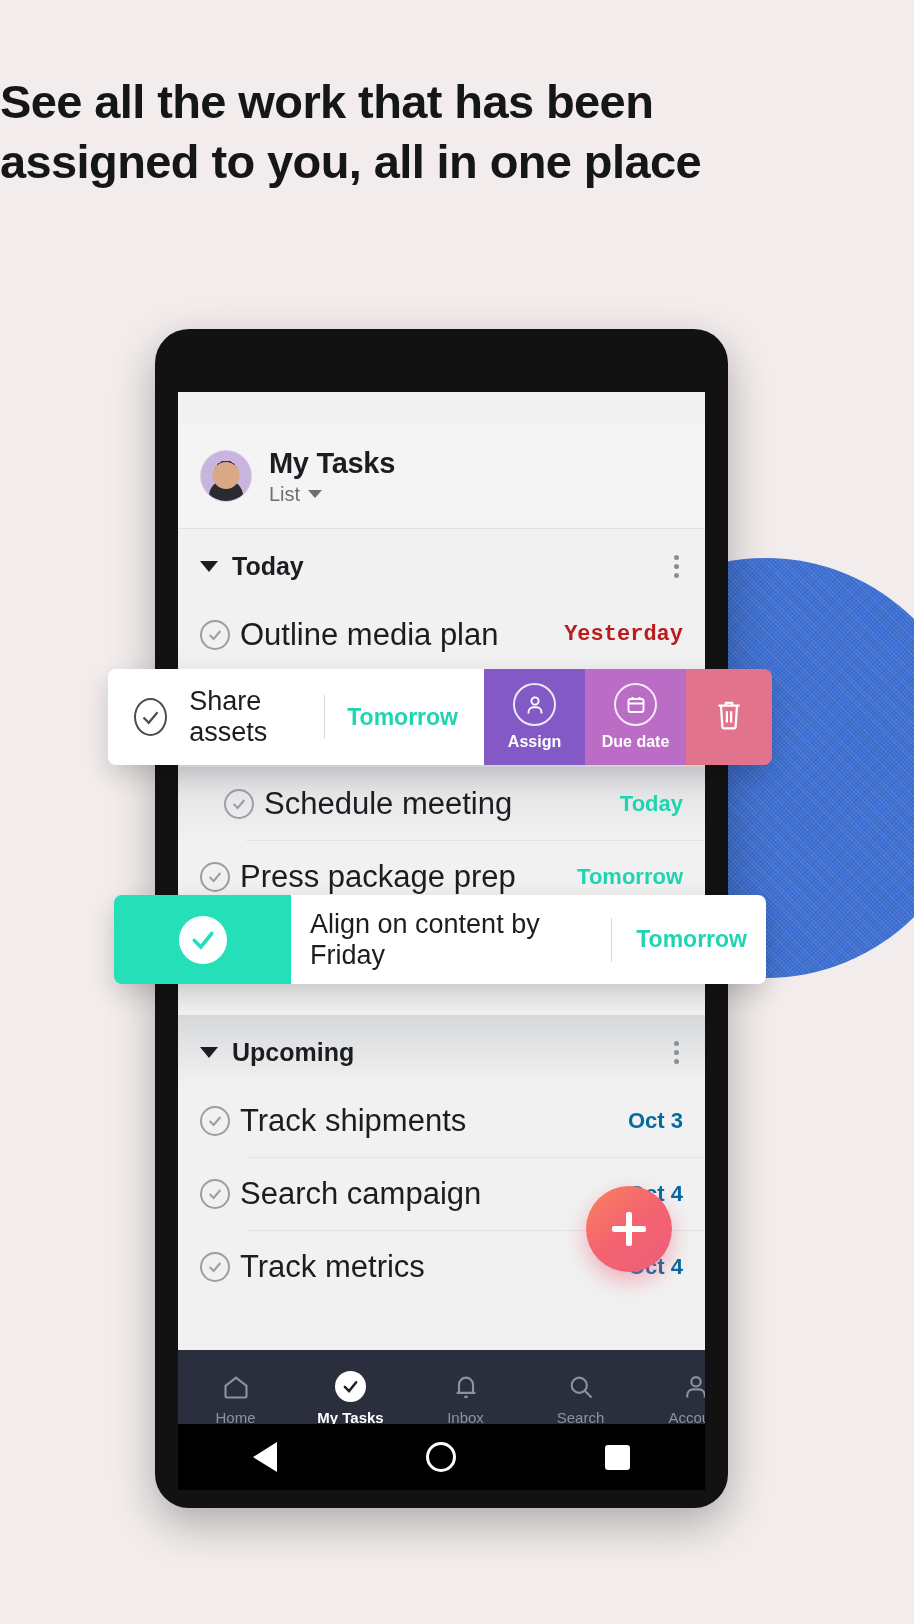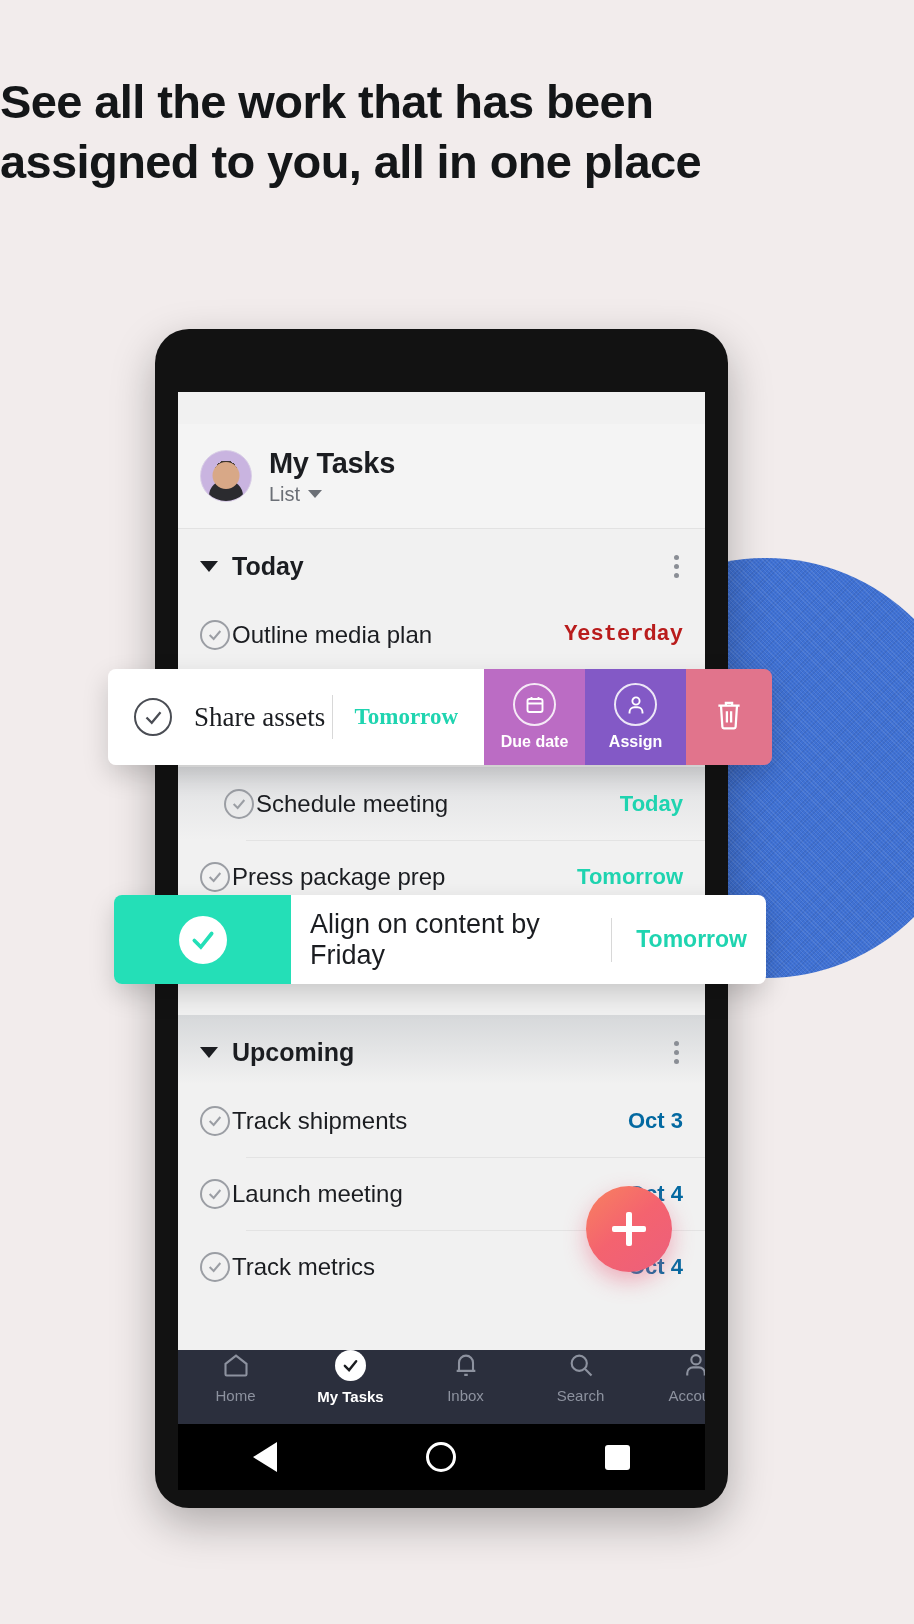--- a/index.html
+++ b/index.html
@@ -95,32 +95,32 @@
     position: relative;
   }
   .task-row + .task-row::before {
     content: ""; position: absolute; left: 68px; right: 0; top: 0; height: 1px; background: #e3e3e3;
   }
   .check {
     width: 30px; height: 30px; border-radius: 50%; border: 2px solid #9b9ea4;
     display: flex; align-items: center; justify-content: center; flex: 0 0 auto;
   }
   .check svg { width: 16px; height: 16px; }
-  .task-name { flex: 1; margin-left: 2px; font-size: 24px; color: #1b1d21; }
+  .task-name { flex: 1; margin-left: 10px; font-size: 31px; color: #1b1d21; }
   .task-due { font-size: 22px; font-weight: 700; }
   .due-red { color: #b91c1c; font-family: Liberation Mono, monospace; }
   .due-teal { color: #1fd4b0; }
   .due-dark { color: #0369a1; }
   .row-grad { background: linear-gradient(to bottom, #dfe0e2 0%, #f1f1f1 100%); padding-left: 46px; }
   .sec-grad { background: linear-gradient(to bottom, #d6d8da 0%, #f1f1f1 100%); text-align: center; }
 
   
   .bottom-nav {
     position: absolute; bottom: 0; left: 0; width: 575px; height: 97px;
-    background: #2b2f3d; display: flex; align-items: flex-start;
+    background: #2b2f3d; display: flex; align-items: center;
   }
   .nav-item {
     flex: 1; display: flex; flex-direction: column;
     align-items: center; justify-content: center; gap: 7px;
   }
   .nav-label { font-size: 15px; color: #8d929f; }
   .nav-item.active .nav-label { color: #ffffff; font-weight: 700; }
   .nav-ico { width: 30px; height: 30px; display: flex; align-items: center; justify-content: center; }
   .nav-ico svg { width: 28px; height: 28px; }
   .nav-active-badge {
@@ -139,21 +139,21 @@
   .sys-rec { width: 25px; height: 25px; background: #fff; border-radius: 3px; }
 
   
   .swipe-card {
     position: absolute; left: 108px; top: 669px; width: 664px; height: 96px;
     display: flex; z-index: 6;
     border-radius: 8px; overflow: hidden;
     box-shadow: 0 10px 26px rgba(0,0,0,.17);
   }
   .swipe-main {
-    flex: 1; background: #fff; display: flex; align-items: center; padding: 0 0 0 26px; font-family: Liberation Serif, serif;
+    flex: 1; background: #fff; display: flex; align-items: center; padding: 0 0 0 26px;
   }
   .sc-check { width: 38px; height: 38px; border-radius: 50%; border: 2px solid #4a4d54; display: flex; align-items: center; justify-content: center; }
   .sc-check svg { width: 21px; height: 21px; }
   .sc-name { margin-left: 22px; font-size: 27px; color: #1b1d21; }
   .sc-sep { width: 1px; height: 44px; background: #d8d8d8; margin: 0 22px 0 auto; }
   .sc-due { font-size: 23px; font-weight: 700; color: #1fd4b0; padding-right: 26px; }
   .swipe-act {
     width: 101px; display: flex; flex-direction: column;
     align-items: center; justify-content: center; gap: 7px; color: #fff;
   }
@@ -291,21 +291,21 @@
           <span class="task-name">Track shipments</span>
           <span class="task-due due-dark">Oct 3</span>
         </div>
 
         <div class="task-row">
           <span class="check">
             <svg viewBox="0 0 24 24" fill="none" stroke="#9b9ea4" stroke-width="3">
                 <path d="M4 12l6 6L20 6"></path>
               </svg>
           </span>
-          <span class="task-name">Launch meeting</span>
+          <span class="task-name">Search campaign</span>
           <span class="task-due due-dark">Oct 4</span>
         </div>
 
         <div class="task-row">
           <span class="check">
             <svg viewBox="0 0 24 24" fill="none" stroke="#9b9ea4" stroke-width="3">
                 <path d="M4 12l6 6L20 6"></path>
               </svg>
           </span>
           <span class="task-name">Track metrics</span>
@@ -372,38 +372,38 @@
     <div class="swipe-main">
       <span class="sc-check">
         <svg viewBox="0 0 24 24" fill="none" stroke="#4a4d54" stroke-width="2.6">
             <path d="M4 12l6 6L20 6"></path>
           </svg>
       </span>
       <span class="sc-name">Share assets</span>
       <span class="sc-sep"></span>
       <span class="sc-due">Tomorrow</span>
     </div>
+    <div class="swipe-act assign">
+      <span class="act-ico">
+        <svg viewBox="0 0 24 24" fill="none" stroke="#fff" stroke-width="1.9">
+            <circle cx="12" cy="8" r="3.6"></circle>
+            <path d="M5.5 20.5v-1.2a5 5 0 0 1 5-5h3a5 5 0 0 1 5 5v1.2"></path>
+          </svg>
+      </span>
+      <span class="act-label">Assign</span>
+    </div>
     <div class="swipe-act duedate">
       <span class="act-ico">
         <svg viewBox="0 0 24 24" fill="none" stroke="#fff" stroke-width="1.9">
             <rect x="4.5" y="6" width="15" height="13" rx="2"></rect>
             <path d="M4.5 10.5h15M8.5 4v3M15.5 4v3"></path>
           </svg>
       </span>
       <span class="act-label">Due date</span>
     </div>
-    <div class="swipe-act assign">
-      <span class="act-ico">
-        <svg viewBox="0 0 24 24" fill="none" stroke="#fff" stroke-width="1.9">
-            <circle cx="12" cy="8" r="3.6"></circle>
-            <path d="M5.5 20.5v-1.2a5 5 0 0 1 5-5h3a5 5 0 0 1 5 5v1.2"></path>
-          </svg>
-      </span>
-      <span class="act-label">Assign</span>
-    </div>
     <div class="swipe-act delete">
       <span class="trash">
         <svg viewBox="0 0 24 26" fill="none" stroke="#fff" stroke-width="1.8">
             <path d="M3.5 5.5h17M9.5 5.5V3.2h5v2.3M5.6 5.5l1.1 17a1.2 1.2 0 0 0 1.2 1.1h8.2a1.2 1.2 0 0 0 1.2-1.1l1.1-17"></path>
             <path d="M10.3 10v9M13.7 10v9"></path>
           </svg>
       </span>
     </div>
   </div>
 

